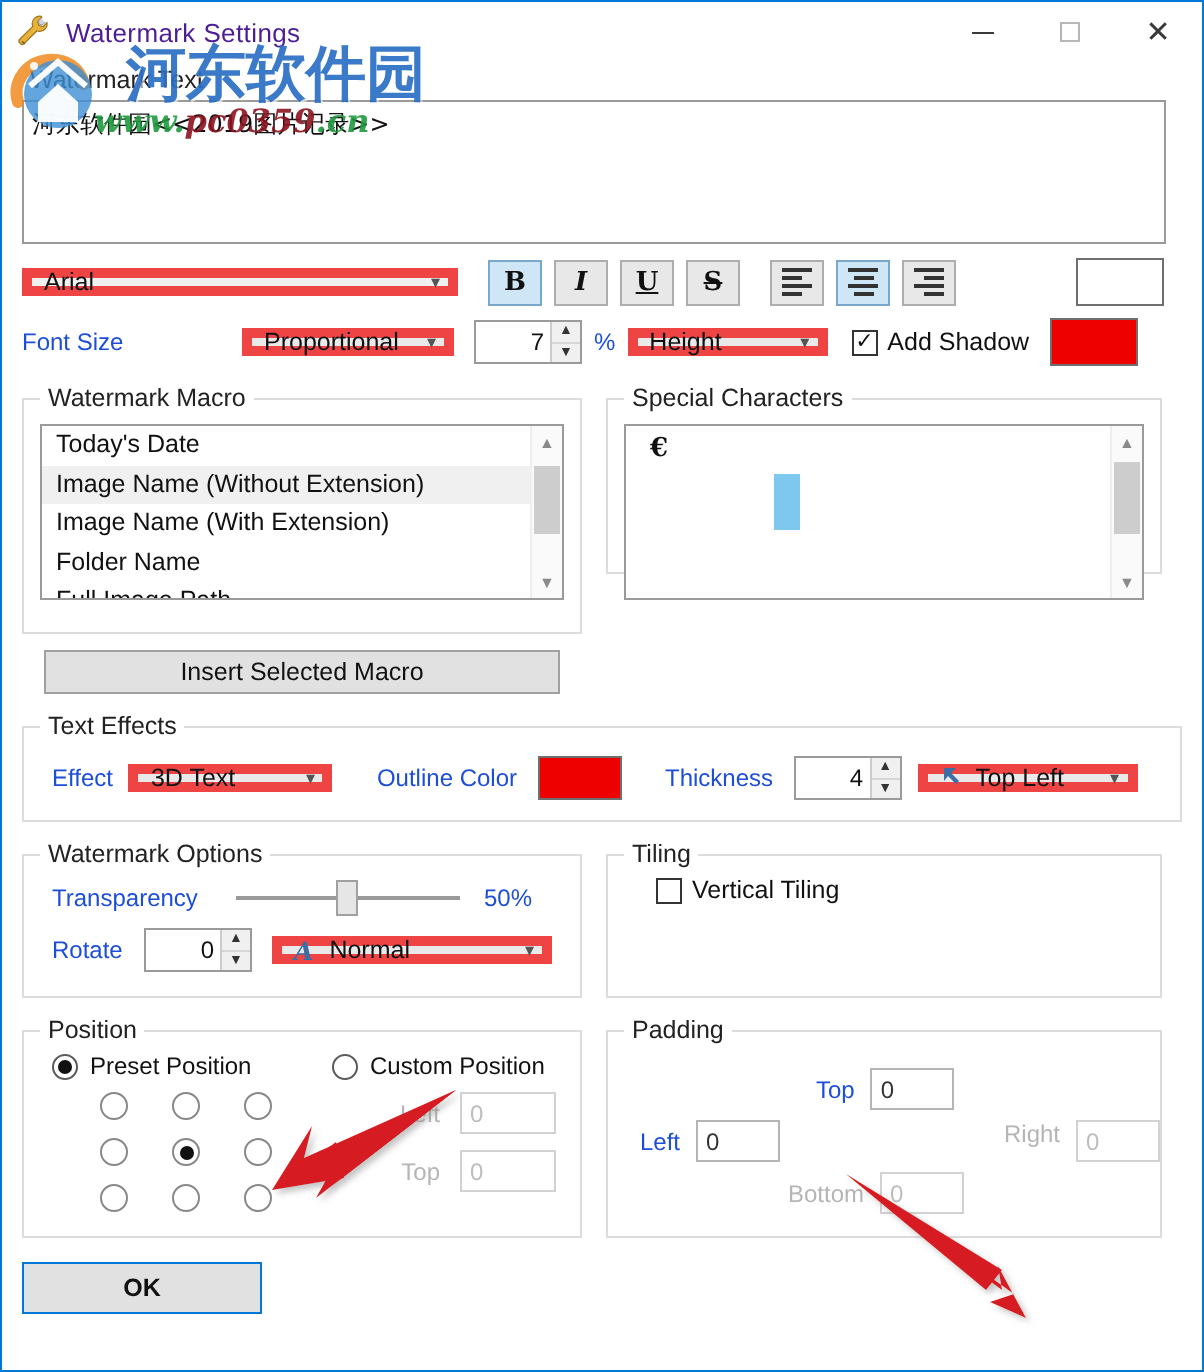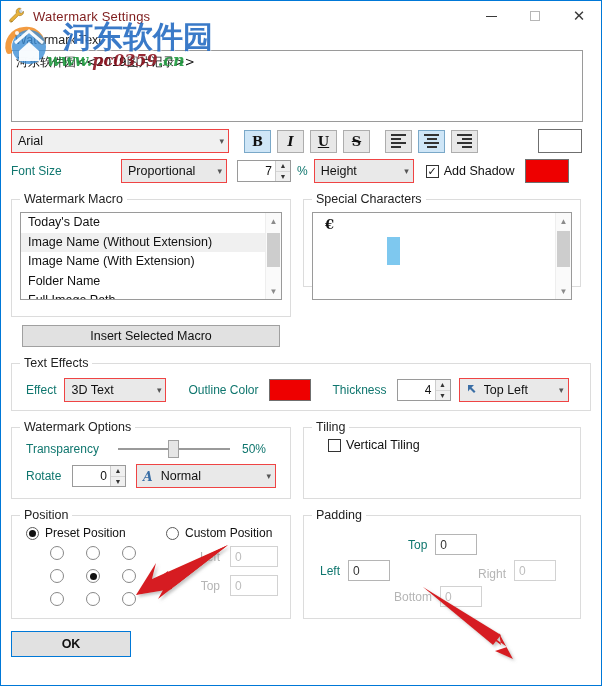--- a/index.html
+++ b/index.html
@@ -19,21 +19,21 @@
     background: #fff;
   }
   
   .titlebar {
     height: 30px; display: flex; align-items: center;
     background: #ffffff;
     position: relative;
   }
   .title-icon { width: 20px; height: 20px; margin-left: 6px; flex: 0 0 auto; position: relative; }
   .title-text {
-    margin-left: 6px; font-size: 13px; color: #7f1d1d; letter-spacing: .2px;
+    margin-left: 6px; font-size: 13px; color: #4c1d95; letter-spacing: .2px;
   }
   .winbtns { margin-left: auto; display: flex; height: 30px; }
   .winbtn {
     width: 44px; height: 30px; display: flex; align-items: center; justify-content: center;
     color: #3a3a3a; font-size: 13px;
   }
   .winbtn.close { font-size: 15px; }
   .winbtn.max span { display:block; width: 10px; height: 10px; border: 1px solid #b6b6b6; }
   .winbtn.min span { display:block; width: 11px; height: 1px; background: #3a3a3a; }
 
@@ -54,33 +54,33 @@
     font-size: 16px; font-weight: bold; font-style: italic;
     font-family: "DejaVu Serif", serif;
     opacity: .9;
   }
   .wm-url .g { color: #1f9b3f; }
   .wm-url .r { color: #8c1420; }
   .wm-mark { position: absolute; left: 0px; top: 4px; width: 60px; height: 52px; }
 
   
   .content { padding: 0 10px; }
-  .lbl { font-size: 12px; color: #0f766e; }
+  .lbl { font-size: 12px; color: #1d4ed8; }
 
   .wtext-label { margin: 2px 0 3px 4px; font-size: 12.5px; color: #222; }
   .wtext-area {
     width: 572px; height: 72px; border: 1px solid #9a9a9a; background: #fff;
     padding: 3px 4px; font-size: 12px; color: #111; line-height: 16px;
     font-family: "DejaVu Sans", sans-serif; resize: none; overflow: hidden;
   }
 
   
   .fontrow { display: flex; align-items: center; margin-top: 7px; gap: 0; }
   .combo {
-    border: 1px solid #ef4444; background: #f0f0f0; height: 24px;
+    border: 5px solid #ef4444; background: #f0f0f0; height: 14px;
     display: flex; align-items: center; padding: 0 4px 0 6px;
     font-size: 12.5px; color: #111; position: relative;
   }
   .combo .cap { flex: 1 1 auto; white-space: nowrap; overflow: hidden; }
   .combo .arw { font-size: 9px; color: #555; margin-left: 6px; }
   .combo.flat { background: #e9e9e9; }
   .fontname { width: 218px; }
 
   .tbtn {
     width: 27px; height: 23px; border: 1px solid #adadad; background: #e8e8e8;
@@ -428,21 +428,21 @@
         <div class="gtitle">Padding</div>
         <div style="position:relative;height:100%">
           <div style="position:absolute;left:104px;top:18px;display:flex;align-items:center">
             <span class="lbl" style="margin-right:8px">Top</span>
             <span class="tinput" style="width:42px">0</span>
           </div>
           <div style="position:absolute;left:16px;top:44px;display:flex;align-items:center">
             <span class="lbl" style="margin-right:8px">Left</span>
             <span class="tinput" style="width:42px">0</span>
           </div>
-          <div style="position:absolute;right:24px;top:44px;display:flex;align-items:flex-end">
+          <div style="position:absolute;right:0;top:44px;display:flex;align-items:flex-start">
             <span class="lbl dimlbl" style="margin-right:8px">Right</span>
             <span class="tinput dis" style="width:42px">0</span>
           </div>
           <div style="position:absolute;left:90px;top:70px;display:flex;align-items:center">
             <span class="lbl dimlbl" style="margin-right:8px">Bottom</span>
             <span class="tinput dis" style="width:42px">0</span>
           </div>
         </div>
       </div>
     </div>

